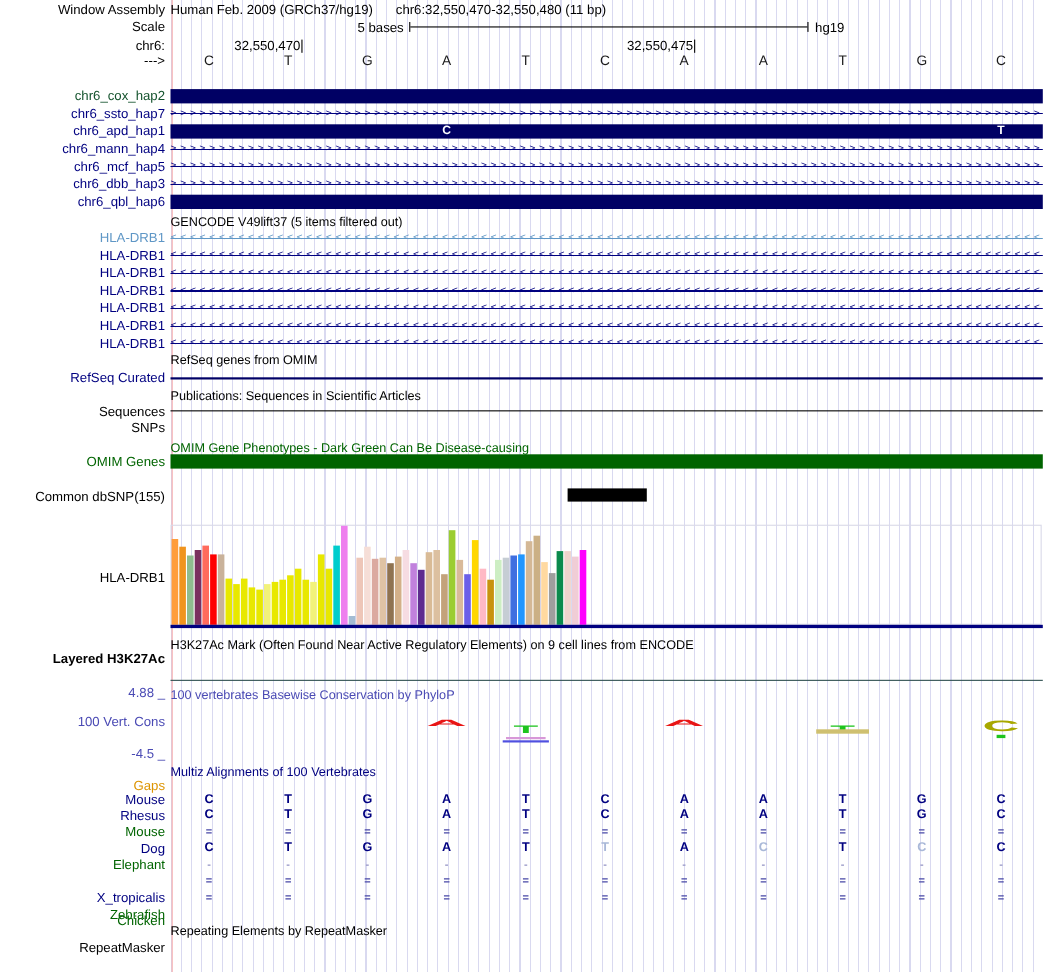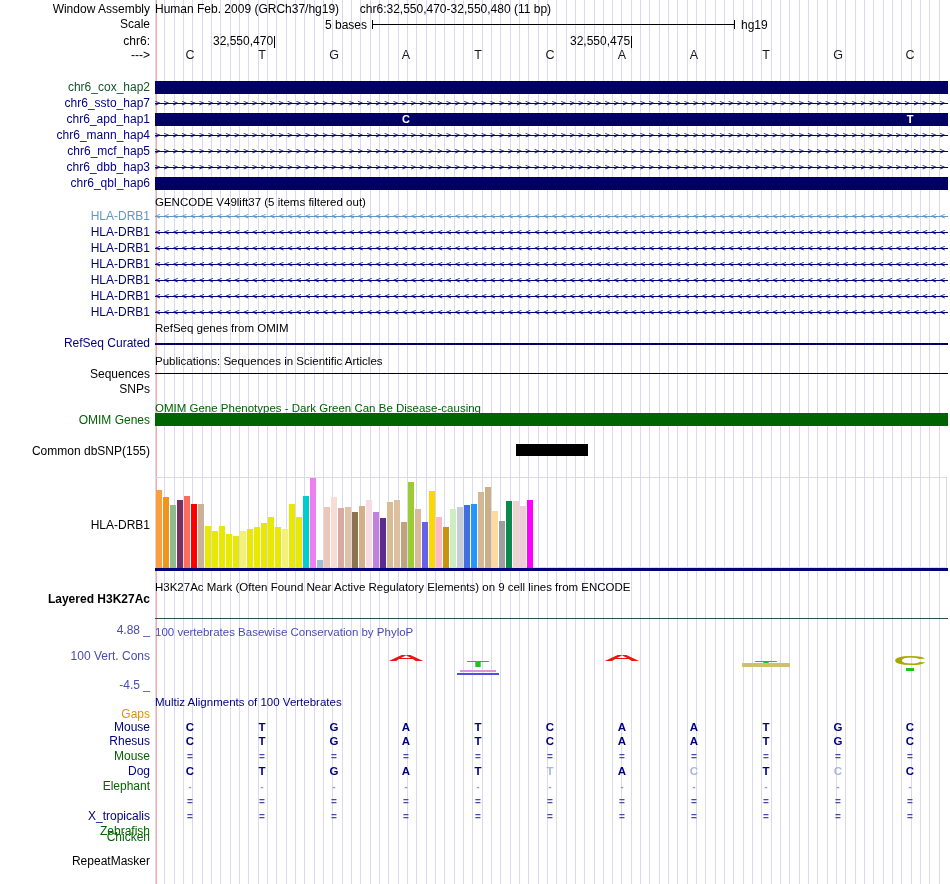--- a/index.html
+++ b/index.html
@@ -282,15 +282,16 @@
       <div class="colspan mzsym" style="left: 442px; top: 811px; color: rgb(74, 74, 168);">=</div>
       <div class="colspan mzsym" style="left: 514px; top: 811px; color: rgb(74, 74, 168);">=</div>
       <div class="colspan mzsym" style="left: 586px; top: 811px; color: rgb(74, 74, 168);">=</div>
       <div class="colspan mzsym" style="left: 658px; top: 811px; color: rgb(74, 74, 168);">=</div>
       <div class="colspan mzsym" style="left: 730px; top: 811px; color: rgb(74, 74, 168);">=</div>
       <div class="colspan mzsym" style="left: 802px; top: 811px; color: rgb(74, 74, 168);">=</div>
       <div class="colspan mzsym" style="left: 874px; top: 811px; color: rgb(74, 74, 168);">=</div>
       <div class="lbl" style="top: 825px; color: rgb(0, 100, 0);">Zebrafish</div>
     </div>
 
+  <div class="title" style="top:841px;">Repeating Elements by RepeatMasker</div>
   <div class="lbl" style="top:855px;">RepeatMasker</div>
 
 </div>
 
 </body></html>

